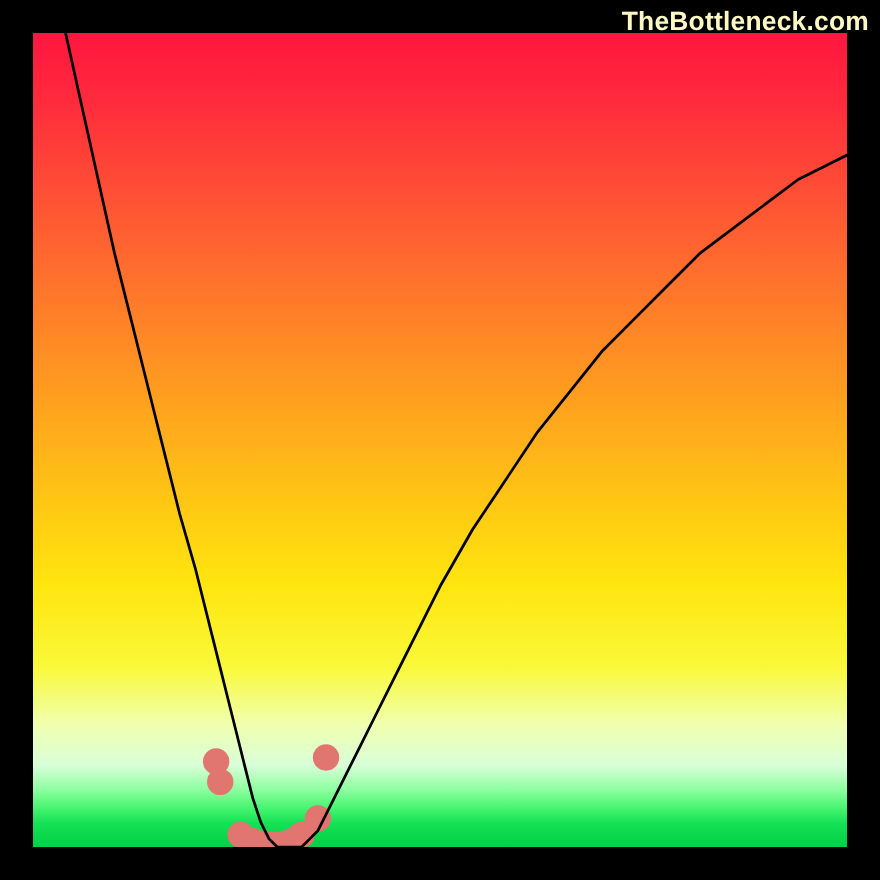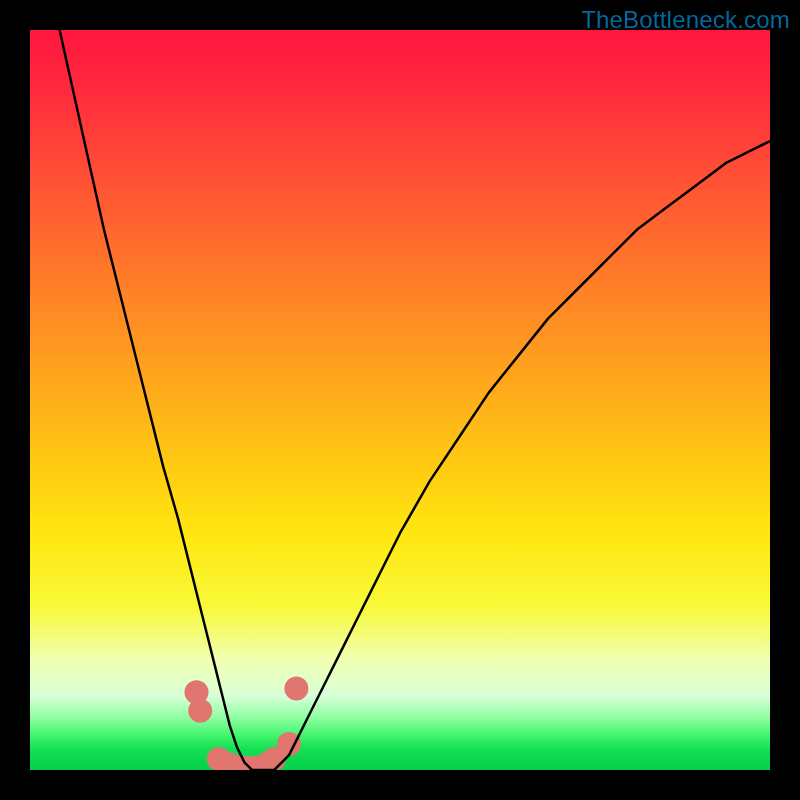--- a/index.html
+++ b/index.html
@@ -49,23 +49,23 @@
     );
   }
   .curve-layer {
     position: absolute;
     inset: 0;
   }
   .watermark {
     position: absolute;
     top: 6px;
     right: 10px;
-    color: #0369a1;
+    color: #fef9c3;
     font-size: 24px;
-    font-weight: 400;
+    font-weight: 700;
     letter-spacing: 0.2px;
   }
 </style>
 </head>
 <body>
 
 <div class="frame">
 
   <div class="watermark">TheBottleneck.com</div>
 

